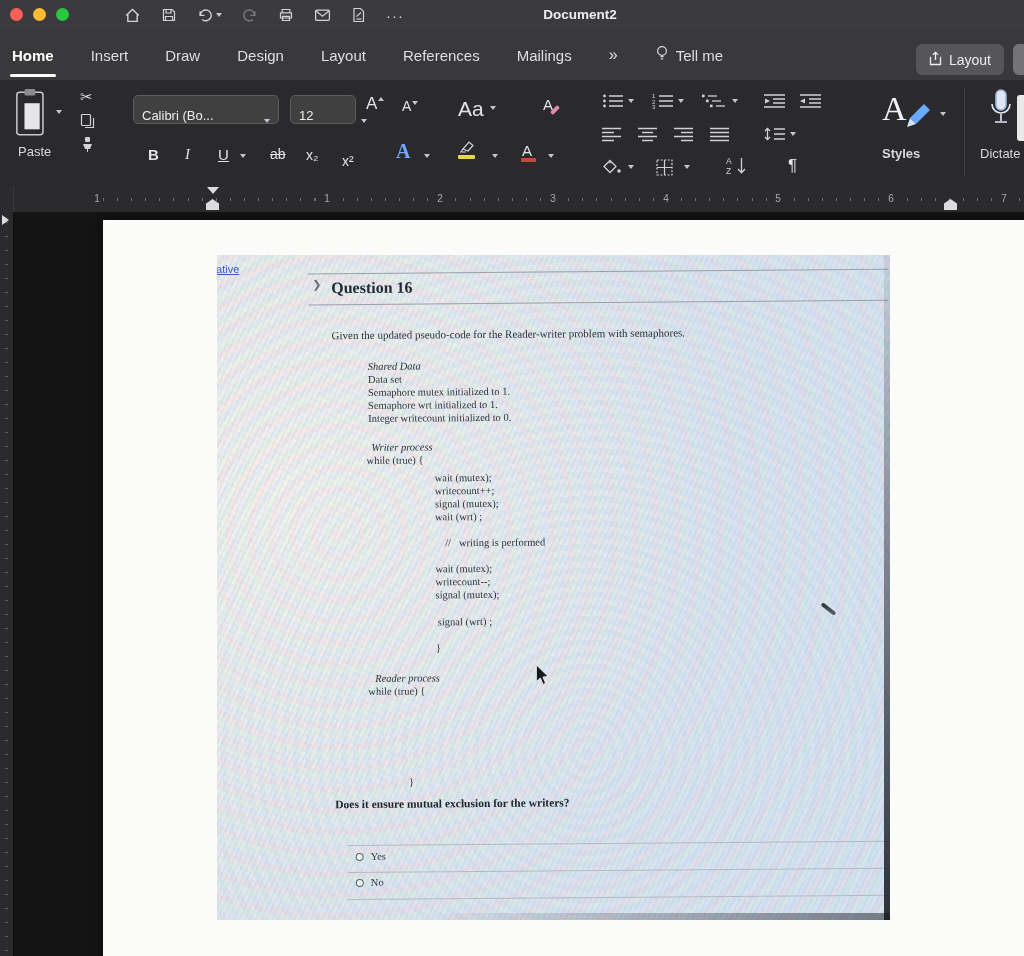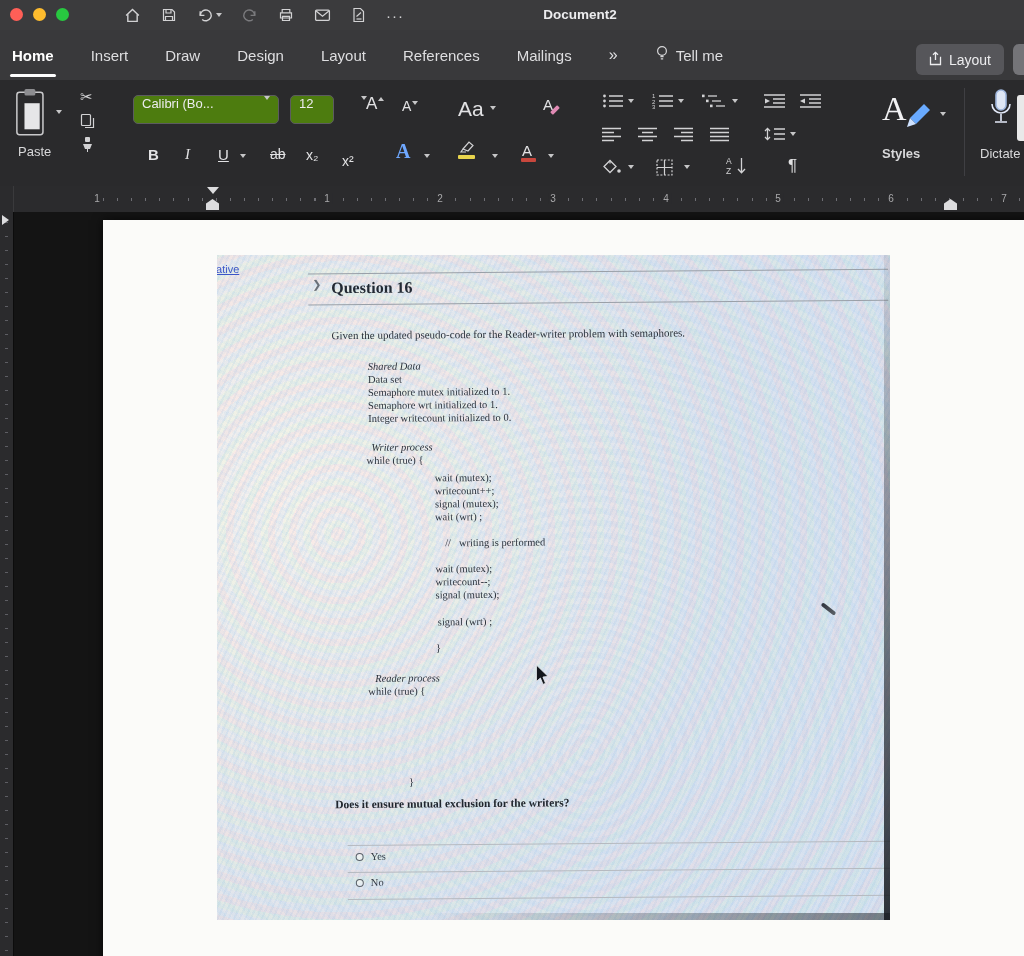--- a/index.html
+++ b/index.html
@@ -25,22 +25,22 @@
   .tab.active::after{content:'';position:absolute;left:-2px;right:-2px;bottom:-13px;height:2.5px;background:#fff;border-radius:2px;}
   .overflow-tab{color:#dedee0;font-size:16px;}
   .tellme{display:flex;align-items:center;gap:7px;color:#dedee0;font-size:15px;}
   .share-btn{position:absolute;right:20px;top:14px;height:31px;padding:0 13px;border-radius:6px;background:#56565a;
              display:flex;align-items:center;gap:7px;color:#ededef;font-size:14px;}
   .tab-sliver{position:absolute;right:-7px;top:14px;width:18px;height:31px;border-radius:6px;background:#747478;}
 
   
   .ribbon{position:absolute;left:0;top:80px;width:1024px;height:106px;background:#2a2a2c;color:#d6d6d8;}
   .ribbon svg{display:block;}
-  .combo{position:absolute;height:29px;background:#4d7c0f;border:1px solid #5c5c60;border-radius:5px;
-         display:flex;align-items:flex-start;justify-content:space-between;padding:0 8px;color:#ececee;font-size:13px;box-sizing:border-box;gap:48px;}
+  .combo{position:absolute;height:29px;background:#404040;border:1px solid #5c5c60;border-radius:5px;
+         display:flex;align-items:flex-end;justify-content:space-between;padding:0 8px;color:#ececee;font-size:13px;box-sizing:border-box;gap:48px;}
   .glyph{position:absolute;color:#e2e2e4;}
   .lbl{position:absolute;font-size:13px;color:#d8d8da;}
   .caret-up{width:0;height:0;border-left:3px solid transparent;border-right:3px solid transparent;border-bottom:4px solid #c6c6c8;display:inline-block;}
   .ylw-bar{position:absolute;width:17px;height:4px;background:#e8d44d;border-radius:1px;}
   .red-bar{position:absolute;width:15px;height:4px;background:#c8473d;border-radius:1px;}
   .pink-slash{position:absolute;width:10px;height:4px;background:#e08ab4;border-radius:1px;transform:rotate(-45deg);}
   .vdiv{position:absolute;width:1px;background:#3f3f43;}
   .ribbon-sliver{position:absolute;right:0;top:15px;width:7px;height:46px;background:#e9e9e9;border-radius:3px 0 0 3px;}
 
   
@@ -204,21 +204,21 @@
         <svg width="15" height="17" viewBox="0 0 15 17" fill="#d2d2d4">
           <rect x="5" y="1" width="5" height="5" rx="1"></rect>
           <path d="M3 8 H12 L10 13 H8 V16 H7 V13 H5 Z"></path>
         </svg>
       </span>
 
     <div class="combo" style="left:133px;top:15px;width:146px;">
       <span>Calibri (Bo...</span>
       <span class="chev"></span>
     </div>
-    <div class="combo" style="left:290px;top:15px;width:44px;">
+    <div class="combo" style="left:290px;top:15px;width:66px;">
       <span>12</span>
       <span class="chev"></span>
     </div>
 
     <span class="glyph" style="left:366px;top:14px;font-size:17px;"><span>A</span><span class="caret-up" style="position:relative;top:-8px;left:1px;"></span></span>
     <span class="glyph" style="left:402px;top:18px;font-size:14px;"><span>A</span><span class="chev" style="position:relative;top:-6px;left:1px;"></span></span>
     <span class="glyph" style="left:458px;top:17px;font-size:21px;"><span>Aa</span></span>
     <span class="chev abs" style="left:490px;top:26px;"></span>
     <span class="glyph" style="left:543px;top:16px;font-size:15px;"><span>A</span><span class="pink-slash" style="left:7px;top:12px;"></span></span>
 

